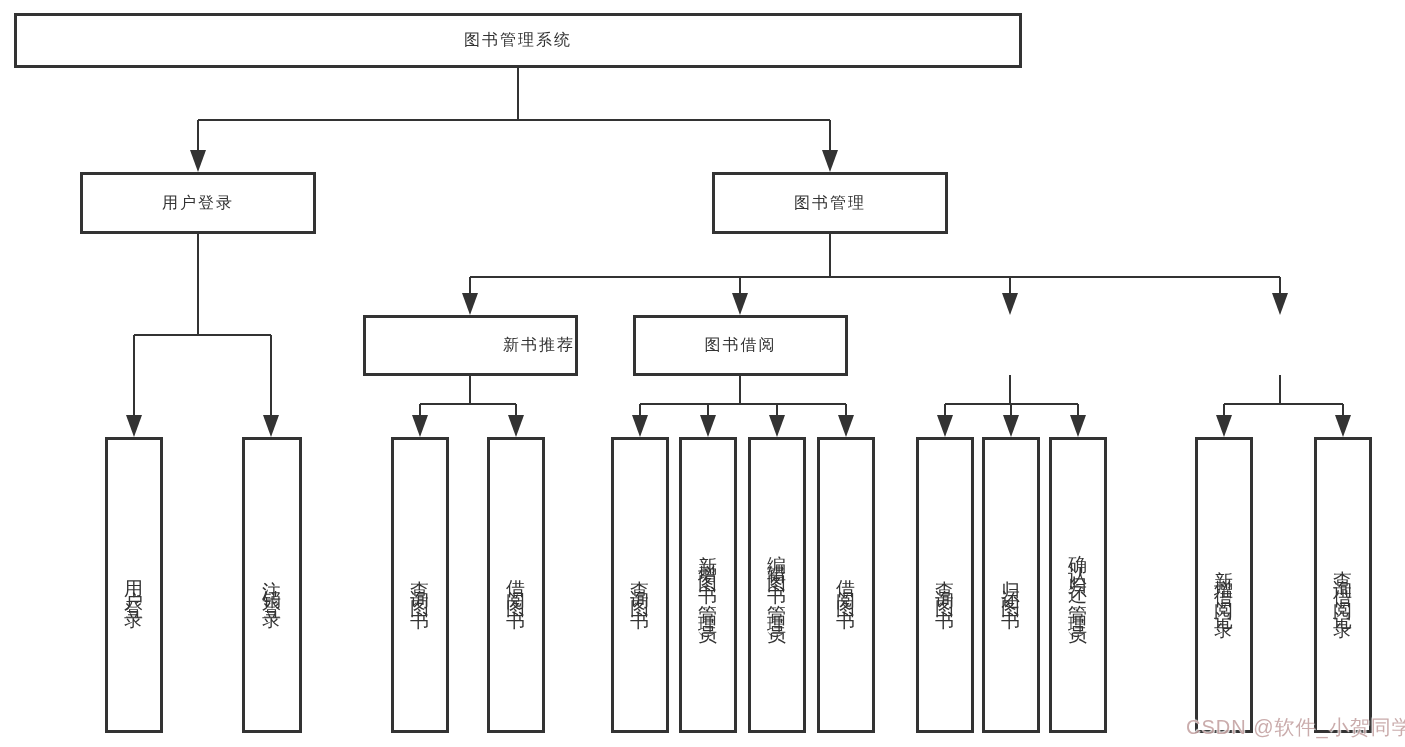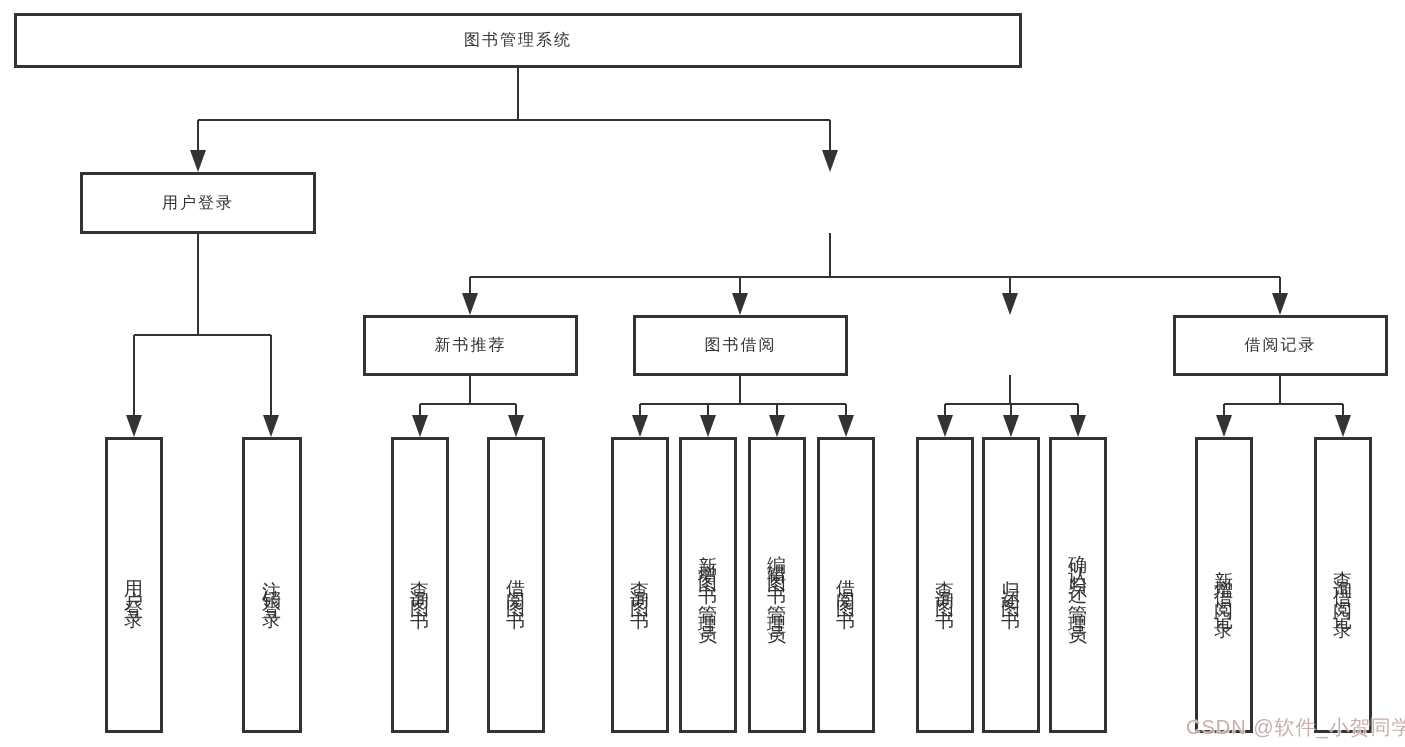--- a/index.html
+++ b/index.html
@@ -63,29 +63,29 @@
     </g>
   </svg>
 
   <div class="node h" style="left:14px; top:13px; width:1008px; height:55px;">
     <span class="lbl">图书管理系统</span>
   </div>
 
   <div class="node h" style="left:80px; top:172px; width:236px; height:62px;">
     <span class="lbl">用户登录</span>
   </div>
+  <div class="node h" style="left:712px; top:172px; width:236px; height:62px;">
+    <span class="lbl">图书管理</span>
+  </div>
 
-  <div class="node h" style="left:363px; top:315px; width:215px; height:61px;">
+  <div class="node h" style="left:363px; top:315px; width:215px; height:61px;justify-content:flex-end;">
     <span class="lbl">新书推荐</span>
   </div>
   <div class="node h" style="left:633px; top:315px; width:215px; height:61px;">
     <span class="lbl">图书借阅</span>
-  </div>
-  <div class="node h" style="left:1173px; top:315px; width:215px; height:61px;">
-    <span class="lbl">借阅记录</span>
   </div>
 
   <div class="node v" style="left:105px; top:437px; width:58px; height:296px;">
     <span class="lbl">用户登录</span>
   </div>
   <div class="node v" style="left:242px; top:437px; width:60px; height:296px;">
     <span class="lbl">注销登录</span>
   </div>
 
   <div class="node v" style="left:391px; top:437px; width:58px; height:296px;">

